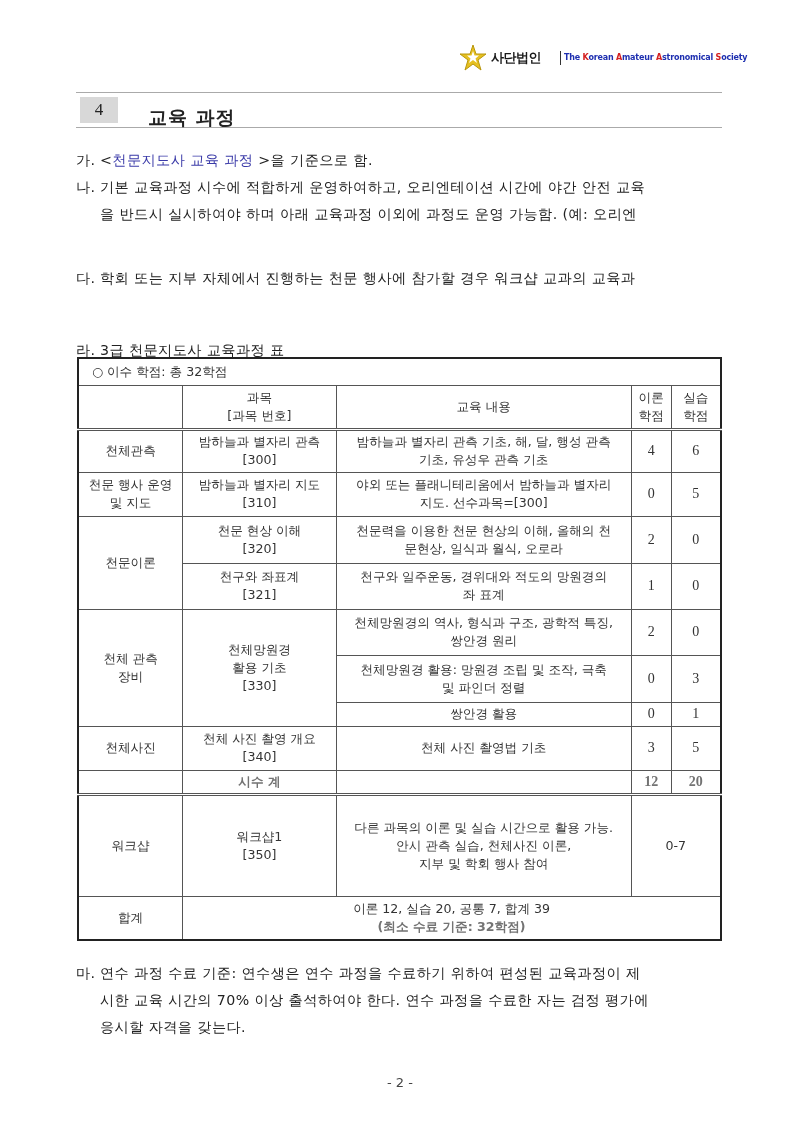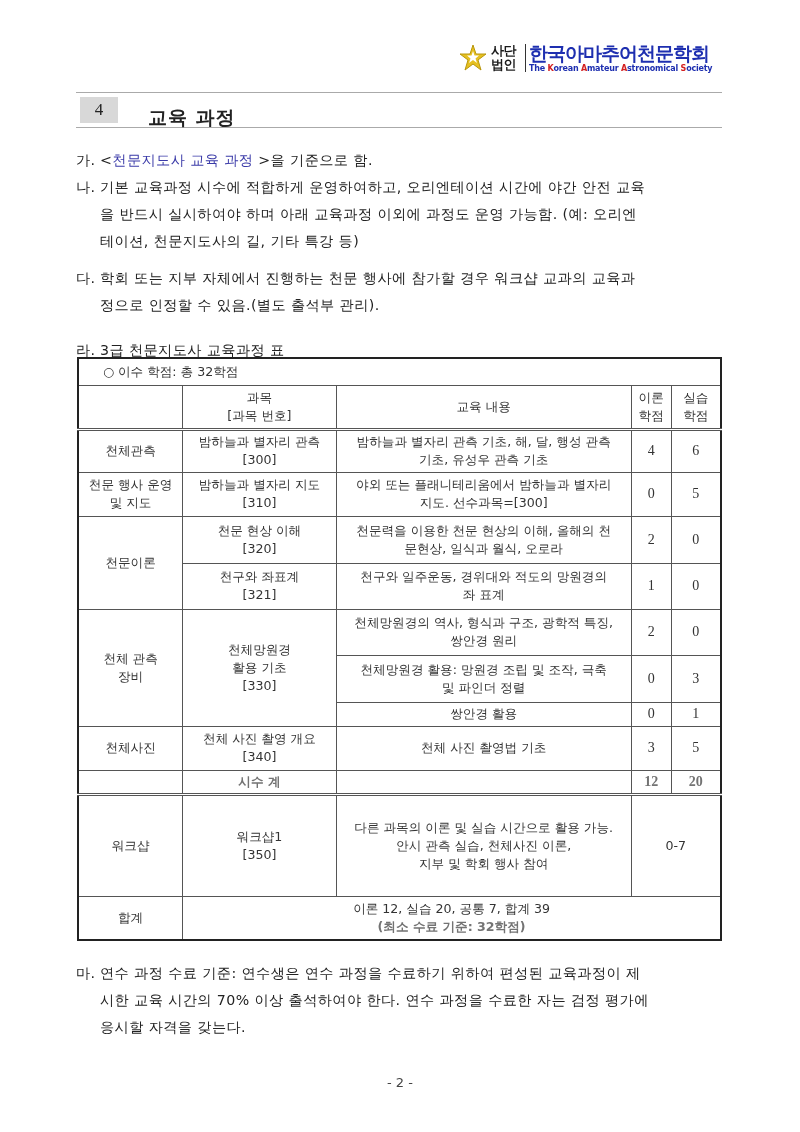--- a/index.html
+++ b/index.html
@@ -2,21 +2,21 @@
 <html><head>
 <meta charset="utf-8">
 <style>
   html, body { margin: 0; padding: 0; background: #ffffff; }
   body { width: 800px; height: 1132px; position: relative; overflow: hidden;
          font-family: "DejaVu Sans", "Liberation Sans", sans-serif; color: #222; }
 
   
   .logo { position: absolute; left: 458px; top: 40px; height: 36px; display: flex; align-items: center; }
   .logo-star { width: 30px; height: 30px; margin-right: 3px; }
-  .logo-corp { display: flex; flex-direction: column; font-weight: bold; font-size: 13px; line-height: 14px; color: #1a1a1a; letter-spacing: -0.5px; padding-right: 9px; border-right: 1.5px solid #333; margin-right: 3px; }
+  .logo-corp { display: flex; flex-direction: row; font-weight: bold; font-size: 13px; line-height: 14px; color: #1a1a1a; letter-spacing: -0.5px; padding-right: 19px; border-right: 1.5px solid #333; margin-right: 3px; }
   .logo-main { display: flex; flex-direction: column; }
   .logo-kr { font-size: 19px; font-weight: bold; color: #1e2fb0; letter-spacing: -1px; line-height: 21px; }
   .logo-en { font-size: 8px; font-weight: bold; color: #1e2fb0; line-height: 10px; letter-spacing: -0.2px; white-space: nowrap; text-align: center; }
   .logo-en .hl { color: #d42020; }
 
   
   .section { position: absolute; left: 76px; top: 92px; width: 646px; height: 34px;
              border-top: 1.5px solid #aaa; border-bottom: 1.5px solid #aaa; }
   .section-num { position: absolute; left: 4px; top: 4px; width: 38px; height: 26px; background: #d8d8d8;
                  font-family: "Liberation Serif", serif; font-size: 17px; line-height: 26px; text-align: center; }
@@ -25,63 +25,60 @@
   
   .para { position: absolute; left: 76px; width: 650px; font-size: 14.2px; line-height: 27px; letter-spacing: 0.4px; }
   .para .mk { display: inline-block; width: 24px; }
   .para .ind { padding-left: 24px; }
   .blue { color: #3a3aa8; margin-top: 36px; }
 
   
   table.curr { position: absolute; left: 77px; top: 357px; width: 645px; border-collapse: collapse;
                border: 2px solid #222; font-size: 12.6px; color: #333; }
   table.curr td { border: 1px solid #555; text-align: center; vertical-align: middle; padding: 1px 3px; line-height: 18px; }
-  table.curr td.l { text-align: left; padding-left: 24px; }
+  table.curr td.l { text-align: left; padding-left: 13px; }
   table.curr tr.dbl td { border-bottom: 3px double #555; }
   .red { color: #737373; font-weight: bold; }
   .num { font-family: "Liberation Serif", serif; font-size: 14px; }
 
   .pageno { position: absolute; left: 0; width: 800px; top: 1075px; text-align: center; font-size: 13px; color: #444; }
 </style>
 </head>
 <body>
 
 <div class="logo">
   <svg class="logo-star" viewBox="0 0 30 30">
     <polygon points="15,2 18,11 28,11 20,17 23,27 15,21 7,27 10,17 2,11 12,11" fill="#e6c020" stroke="#b8960c" stroke-width="1"></polygon>
     <polygon points="15,8 16.5,12.5 21,12.5 17.5,15.5 19,20 15,17 11,20 12.5,15.5 9,12.5 13.5,12.5" fill="#fff"></polygon>
   </svg>
   <div class="logo-corp">
     <span>사단</span>
     <span>법인</span>
   </div>
   <div class="logo-main">
-    <span class="logo-kr">한국아마추어천문학회</span>
     <span class="logo-en"><span>The </span><span class="hl">K</span><span>orean </span><span class="hl">A</span><span>mateur </span><span class="hl">A</span><span>stronomical </span><span class="hl">S</span><span>ociety</span></span>
   </div>
 </div>
 
 <div class="section">
   <div class="section-num">4</div>
   <div class="section-title">교육 과정</div>
 </div>
 
 <div class="para" style="top:147px;">
   <span class="mk">가.</span><span>&lt;</span><span class="blue">천문지도사 교육 과정</span><span> &gt;을 기준으로 함.</span>
 </div>
 
 <div class="para" style="top:174px;">
   <div><span class="mk">나.</span><span>기본 교육과정 시수에 적합하게 운영하여하고, 오리엔테이션 시간에 야간 안전 교육</span></div>
   <div class="ind">을 반드시 실시하여야 하며 아래 교육과정 이외에 과정도 운영 가능함. (예: 오리엔</div>
-  <div class="ind">테이션, 천문지도사의 길, 기타 특강 등)</div>
 </div>
 
 <div class="para" style="top:265px;">
   <div><span class="mk">다.</span><span>학회 또는 지부 자체에서 진행하는 천문 행사에 참가할 경우 워크샵 교과의 교육과</span></div>
-  <div class="ind">정으로 인정할 수 있음.(별도 출석부 관리).</div>
 </div>
 
 <div class="para" style="top:322px;margin-top:15px;">
   <span class="mk">라.</span><span>3급 천문지도사 교육과정 표</span>
 </div>
 
 <table class="curr">
   <colgroup>
     <col style="width:105px">
       <col style="width:154px">

